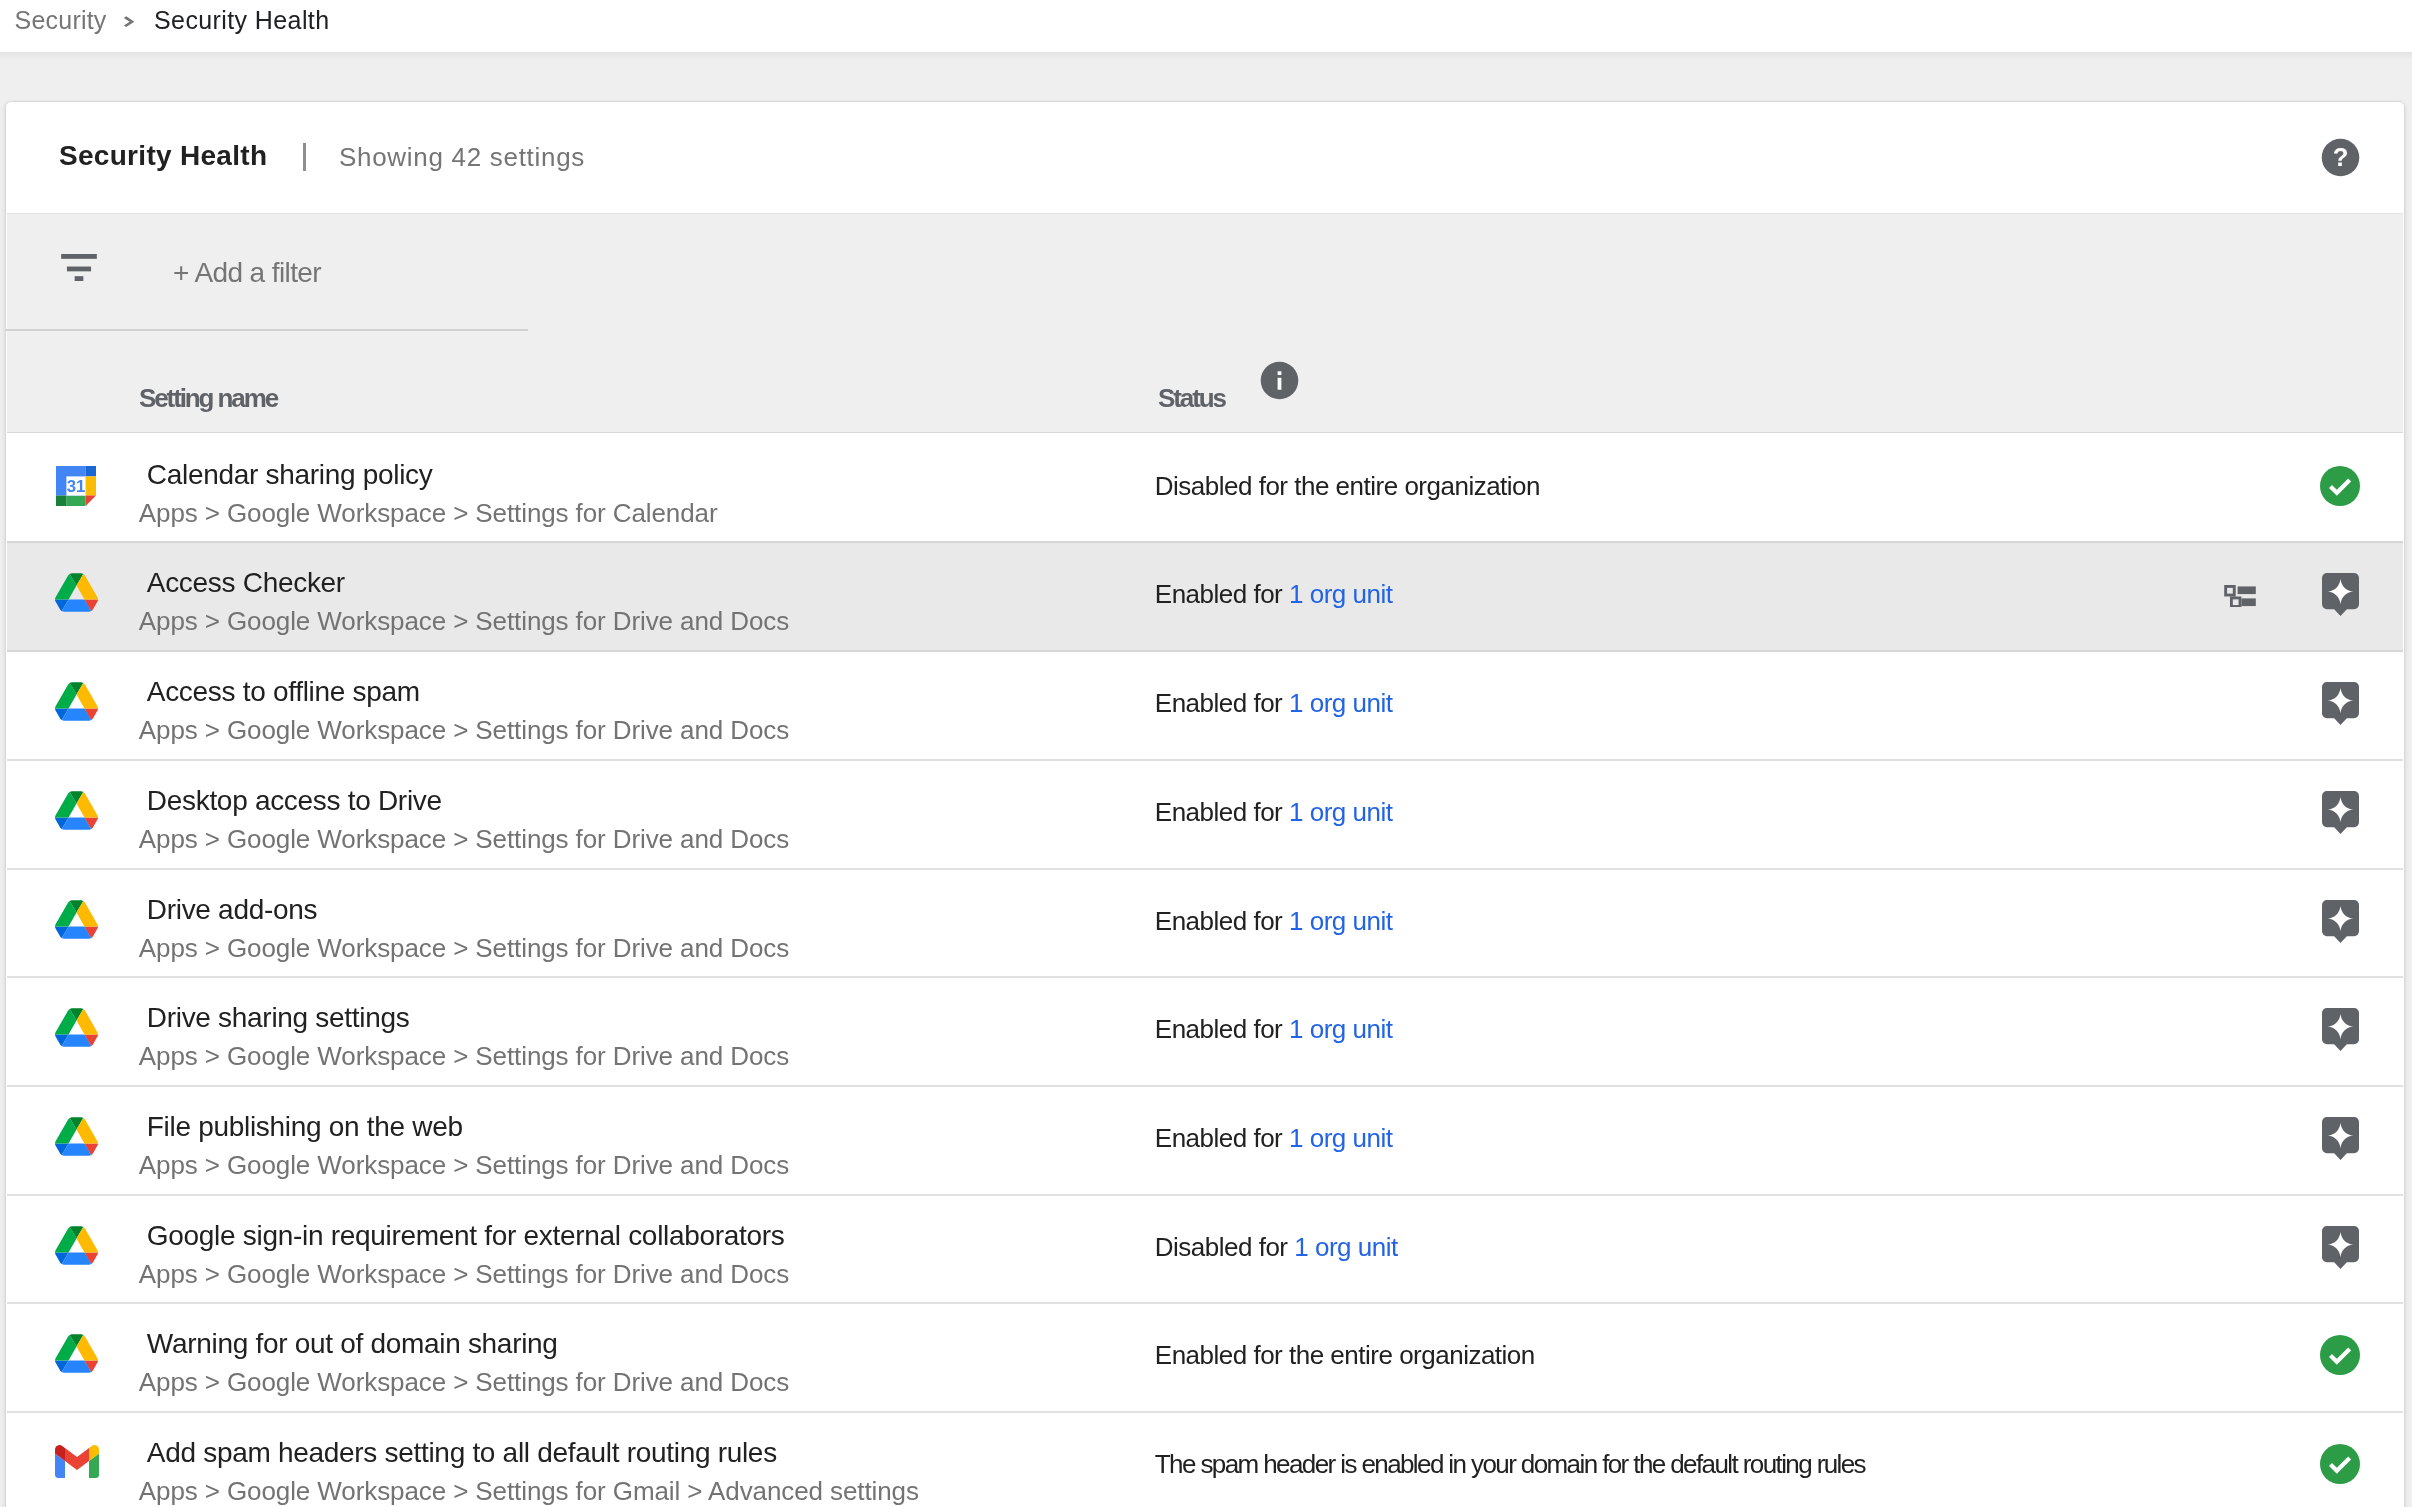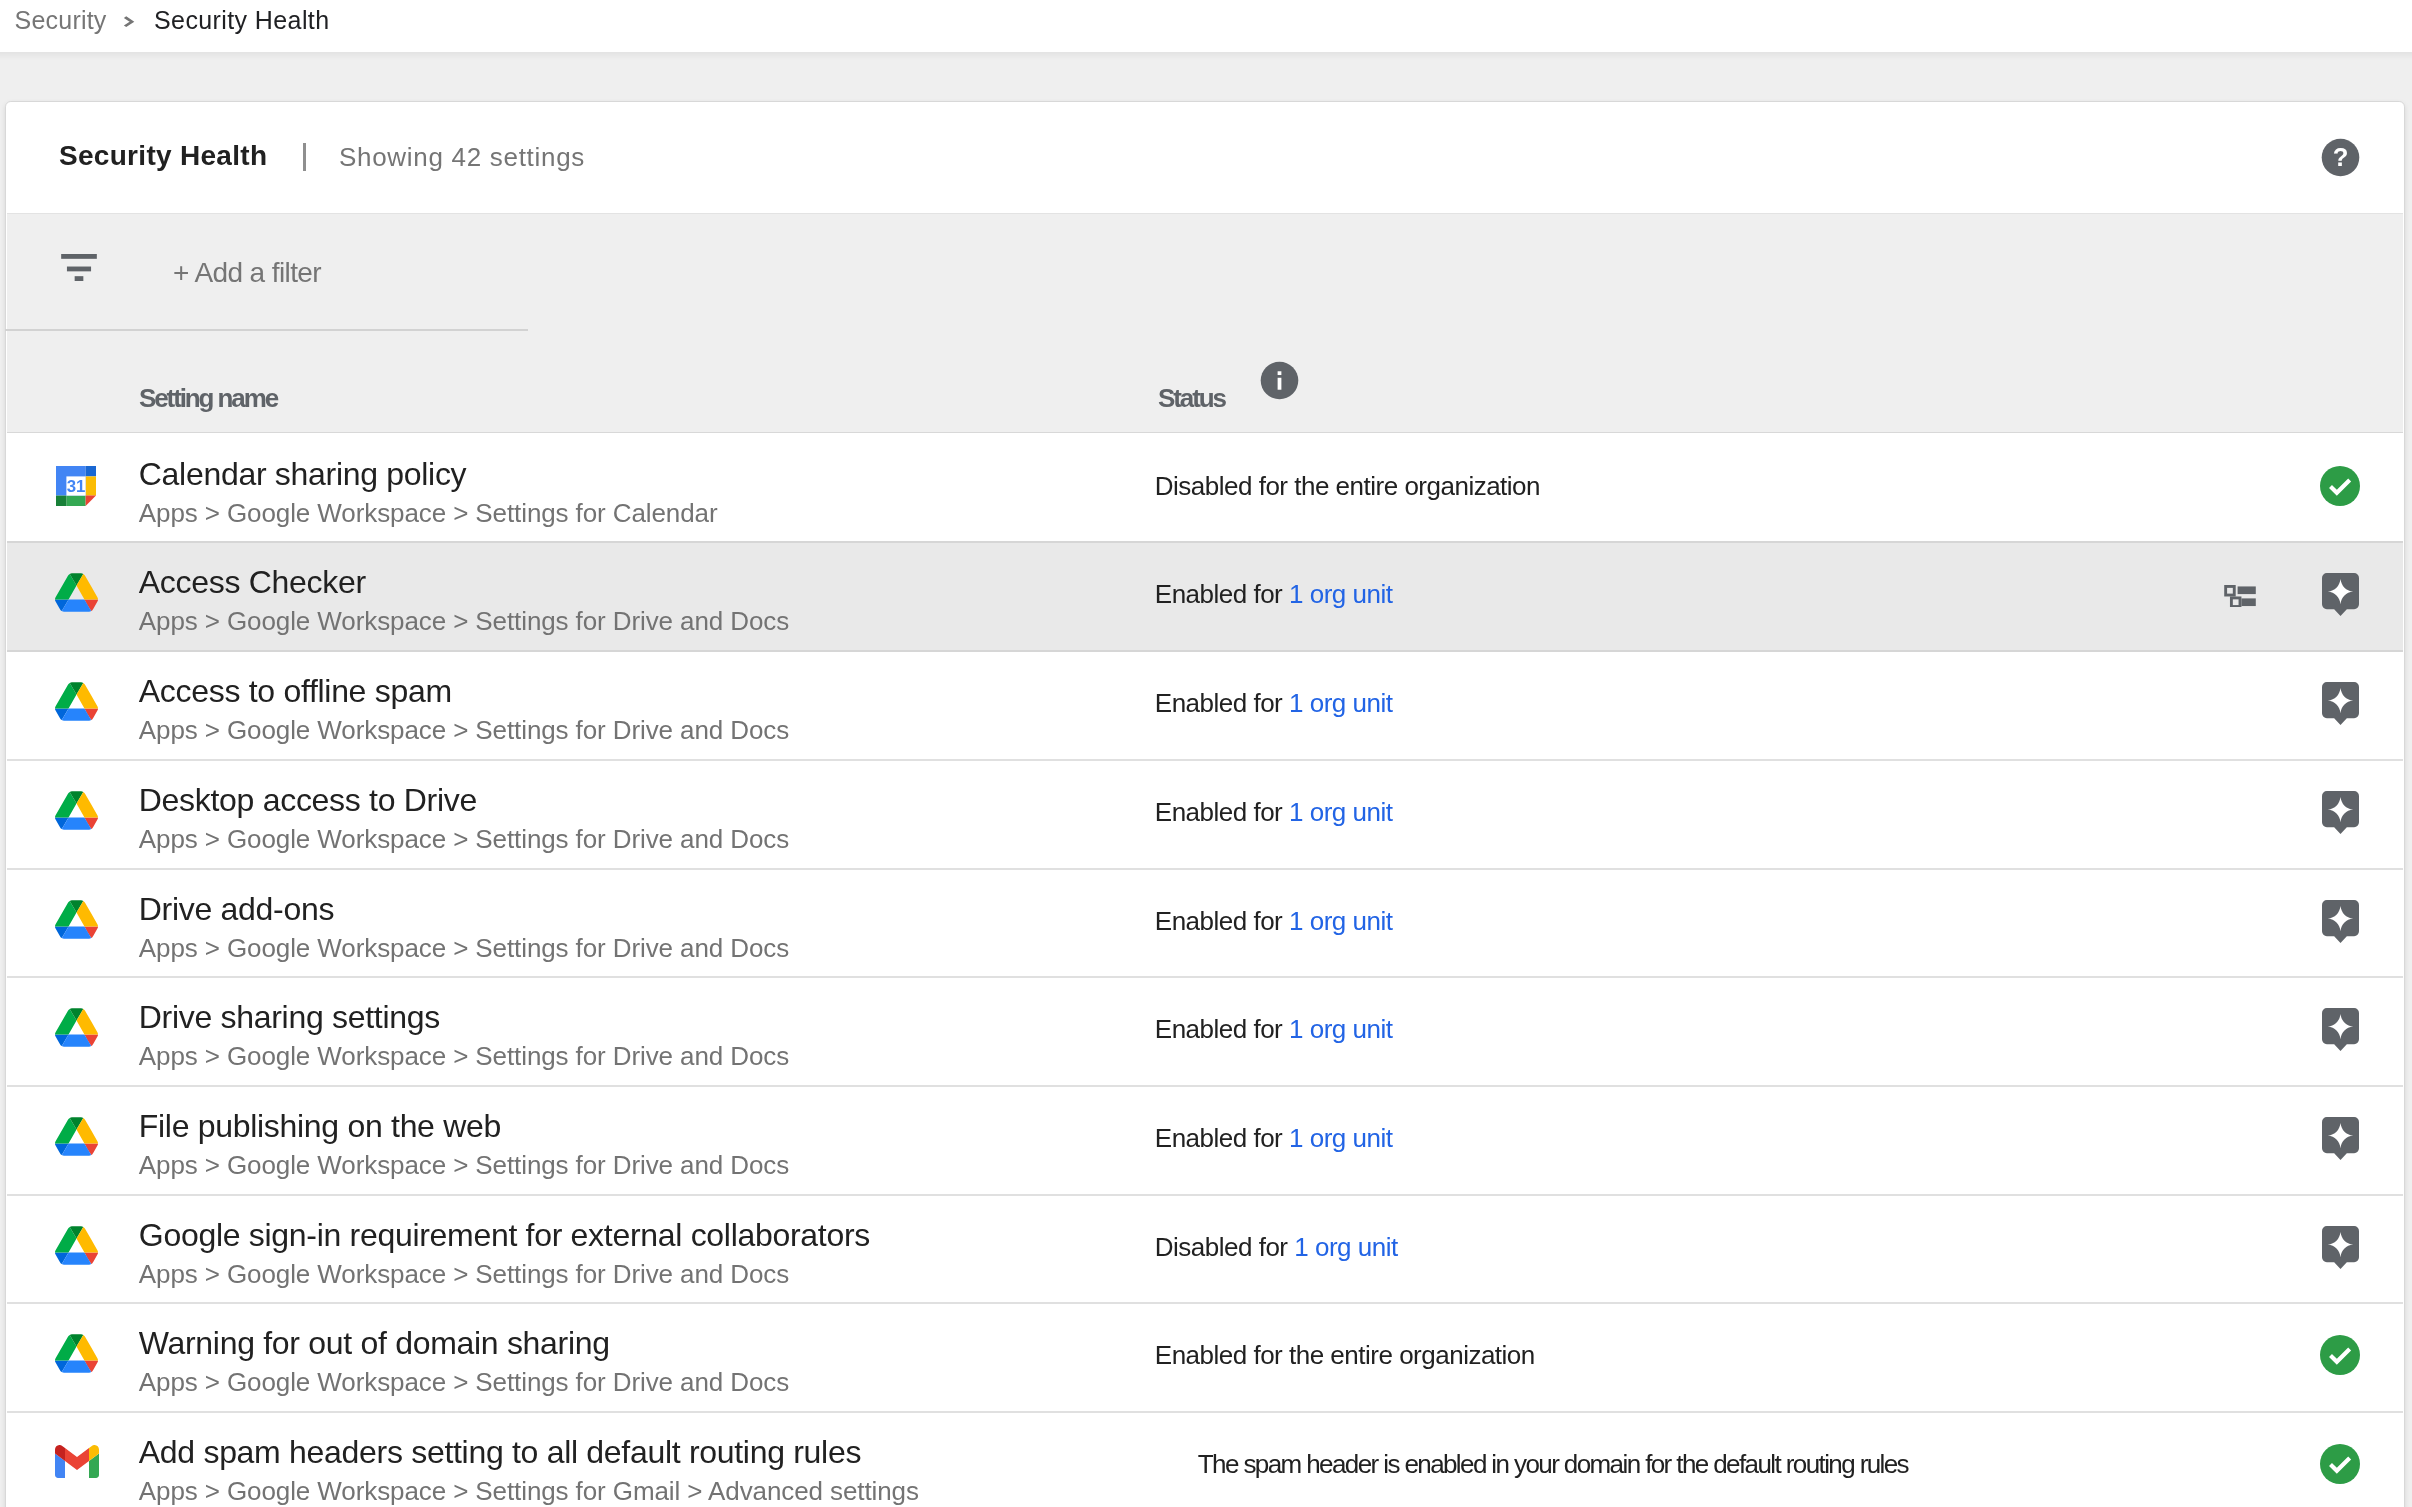--- a/index.html
+++ b/index.html
@@ -12,24 +12,24 @@
 #ctitle{position:absolute;left:59px;top:138px;font-size:28px;line-height:35px;font-weight:bold;letter-spacing:0.3px;color:#212121;}
 #cdiv{position:absolute;left:303px;top:143px;width:2.9px;height:28px;background:#8f8f8f;}
 #cshow{position:absolute;left:339px;top:141px;font-size:26px;line-height:33px;letter-spacing:0.7px;color:#757575;}
 #band{position:absolute;left:6.8px;top:213px;width:2396px;height:220px;background:#efefef;border-top:1.9px solid #e3e3e3;border-bottom:1.9px solid #d8d8d8;}
 #fdiv{position:absolute;left:4.9px;top:329px;width:523px;height:1.9px;background:#d2d2d2;}
 #addfilter{position:absolute;left:137px;top:256px;font-size:28px;line-height:33px;letter-spacing:-0.6px;color:#757575;margin-left:36px;}
 .thead{position:absolute;top:382px;font-size:26px;line-height:33px;font-weight:bold;letter-spacing:-2.1px;color:#5f6368;}
 .row{position:absolute;left:6.8px;width:2396px;height:117px;background:#fff;}
 .row.sel{background:#e9e9e9;}
 .rline{position:absolute;left:6.8px;width:2396px;height:1.9px;background:#e0e0e0;}
-.rtitle{position:absolute;left:132px;top:24px;font-size:32px;line-height:35px;letter-spacing:-0.3px;color:#212121;}
+.rtitle{position:absolute;left:140px;top:24px;font-size:28px;line-height:35px;letter-spacing:-0.3px;color:#212121;}
 .rpath{position:absolute;left:132px;top:64px;font-size:26px;line-height:33px;letter-spacing:-0.1px;color:#737373;}
 .rstat{position:absolute;left:1148px;top:37px;font-size:26px;line-height:33px;letter-spacing:-0.5px;color:#212121;}
-.rstat.long{letter-spacing:-1.6px;margin-left:43px;}
+.rstat.long{letter-spacing:-1.6px;}
 .rstat a{color:#2264e5;text-decoration:none;}
 .ricon{position:absolute;left:48px;top:32px;}
 .rcheck{position:absolute;left:2313px;top:33px;}
 .rshield{position:absolute;left:2315px;top:32px;}
 .rdetails{position:absolute;left:2217px;top:44px;}
 </style></head>
 <body>
 <div id="page">
 <div id="card"></div>
 <div id="topbar">

